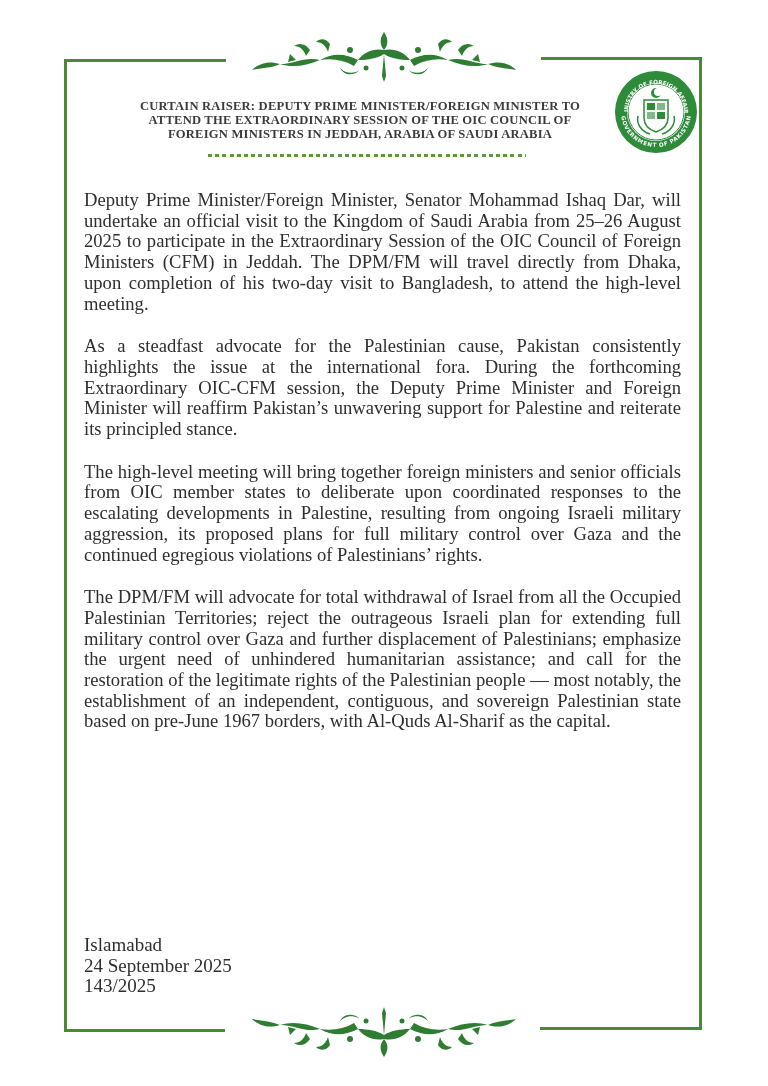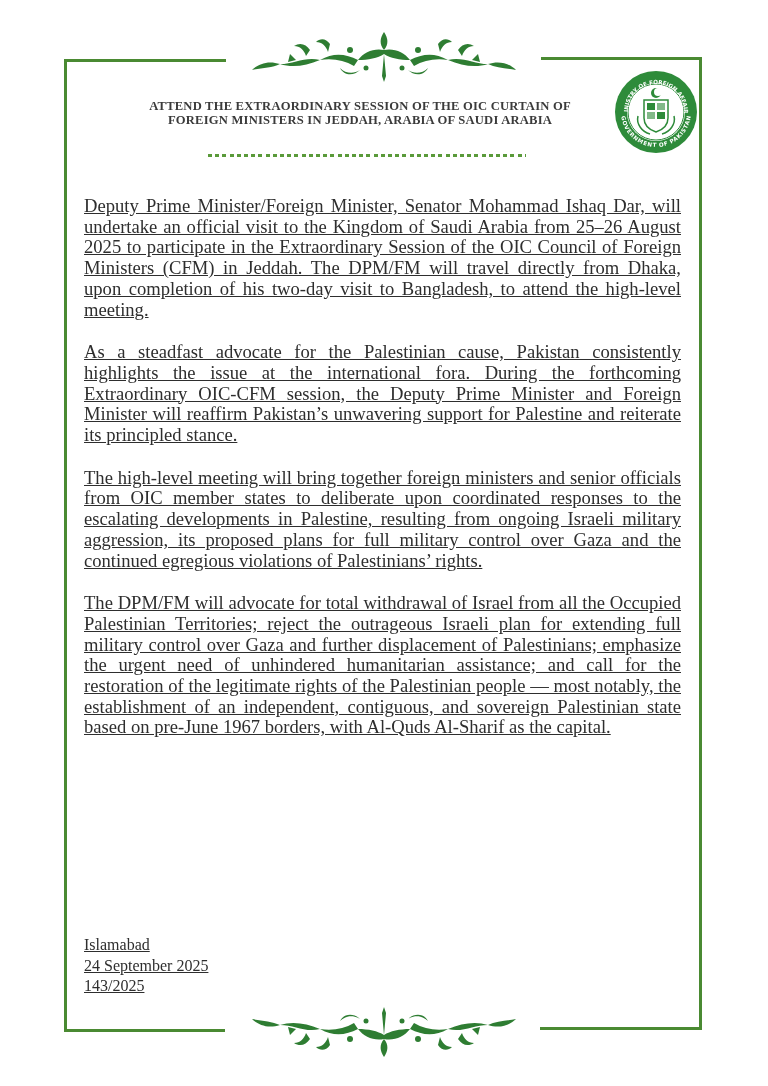--- a/index.html
+++ b/index.html
@@ -9,24 +9,24 @@
   .ornament { position: absolute; }
   .emblem { position: absolute; left: 614px; top: 70px; width: 84px; height: 84px; }
   .title { position: absolute; left: 110px; top: 99px; width: 500px; text-align: center;
            font-family: "Liberation Serif", "DejaVu Serif", serif; font-weight: bold;
            font-size: 12.6px; line-height: 14px; letter-spacing: 0.2px; color: #3b3b3b; }
   .dots { position: absolute; left: 208px; top: 154px; width: 318px; height: 3px;
           background-image: repeating-linear-gradient(to right, #5a9a3a 0 4px, transparent 4px 7.2px); }
   .body { position: absolute; left: 84px; top: 190px; width: 597px;
           font-family: "Liberation Serif", "DejaVu Serif", serif; font-size: 18.6px;
           line-height: 20.7px; color: #2e2e2e; }
-  .body p { margin: 6px 0 22px 0; text-align: justify; text-align-last: left; text-decoration: underline; }
+  .body p { margin: 0 0 22px 0; text-align: justify; text-align-last: left; }
   .footer { position: absolute; left: 84px; top: 935px; width: 300px;
-            font-family: "Liberation Serif", "DejaVu Serif", serif; font-size: 16px;
-            line-height: 20.7px; color: #2e2e2e; text-decoration: underline; }
+            font-family: "Liberation Serif", "DejaVu Serif", serif; font-size: 19px;
+            line-height: 20.7px; color: #2e2e2e; }
   .footer div { white-space: nowrap; }
 </style>
 </head>
 <body>
 
 <div class="border-seg" style="left:64px; top:59px; width:162px; height:3px;"></div>
 <div class="border-seg" style="left:541px; top:57px; width:161px; height:3px;"></div>
 <div class="border-seg" style="left:64px; top:59px; width:3px; height:972px;"></div>
 <div class="border-seg" style="left:699px; top:57px; width:3px; height:973px;"></div>
 <div class="border-seg" style="left:64px; top:1029px; width:161px; height:3px;"></div>
@@ -74,21 +74,22 @@
   <circle cx="44" cy="22" r="4" fill="#ffffff"></circle>
   <path d="M30 30 L54 30 L54 48 C54 56 48 60 42 62 C36 60 30 56 30 48 Z" fill="none" stroke="#2e8b3a" stroke-width="1.5"></path>
   <rect x="33" y="33" width="8" height="7" fill="#2e8b3a"></rect>
   <rect x="43" y="33" width="8" height="7" fill="#2e8b3a" opacity="0.6"></rect>
   <rect x="33" y="42" width="8" height="7" fill="#2e8b3a" opacity="0.6"></rect>
   <rect x="43" y="42" width="8" height="7" fill="#2e8b3a"></rect>
   <path d="M24 46 C22 54 28 62 36 64 M60 46 C62 54 56 62 48 64" fill="none" stroke="#2e8b3a" stroke-width="1.5"></path>
 </svg>
 
 <div class="title">
-  <div>ATTEND THE EXTRAORDINARY SESSION OF THE OIC CURTAIN OF</div>
+  <div>CURTAIN RAISER: DEPUTY PRIME MINISTER/FOREIGN MINISTER TO</div>
+  <div>ATTEND THE EXTRAORDINARY SESSION OF THE OIC COUNCIL OF</div>
   <div>FOREIGN MINISTERS IN JEDDAH, ARABIA OF SAUDI ARABIA</div>
 </div>
 <div class="dots"></div>
 
 <div class="body">
   <p>Deputy Prime Minister/Foreign Minister, Senator Mohammad Ishaq Dar, will undertake an official visit to the Kingdom of Saudi Arabia from 25–26 August 2025 to participate in the Extraordinary Session of the OIC Council of Foreign Ministers (CFM) in Jeddah. The DPM/FM will travel directly from Dhaka, upon completion of his two-day visit to Bangladesh, to attend the high-level meeting.</p>
   <p>As a steadfast advocate for the Palestinian cause, Pakistan consistently highlights the issue at the international fora. During the forthcoming Extraordinary OIC-CFM session, the Deputy Prime Minister and Foreign Minister will reaffirm Pakistan’s unwavering support for Palestine and reiterate its principled stance.</p>
   <p>The high-level meeting will bring together foreign ministers and senior officials from OIC member states to deliberate upon coordinated responses to the escalating developments in Palestine, resulting from ongoing Israeli military aggression, its proposed plans for full military control over Gaza and the continued egregious violations of Palestinians’ rights.</p>
   <p>The DPM/FM will advocate for total withdrawal of Israel from all the Occupied Palestinian Territories; reject the outrageous Israeli plan for extending full military control over Gaza and further displacement of Palestinians; emphasize the urgent need of unhindered humanitarian assistance; and call for the restoration of the legitimate rights of the Palestinian people — most notably, the establishment of an independent, contiguous, and sovereign Palestinian state based on pre-June 1967 borders, with Al-Quds Al-Sharif as the capital.</p>
 </div>

